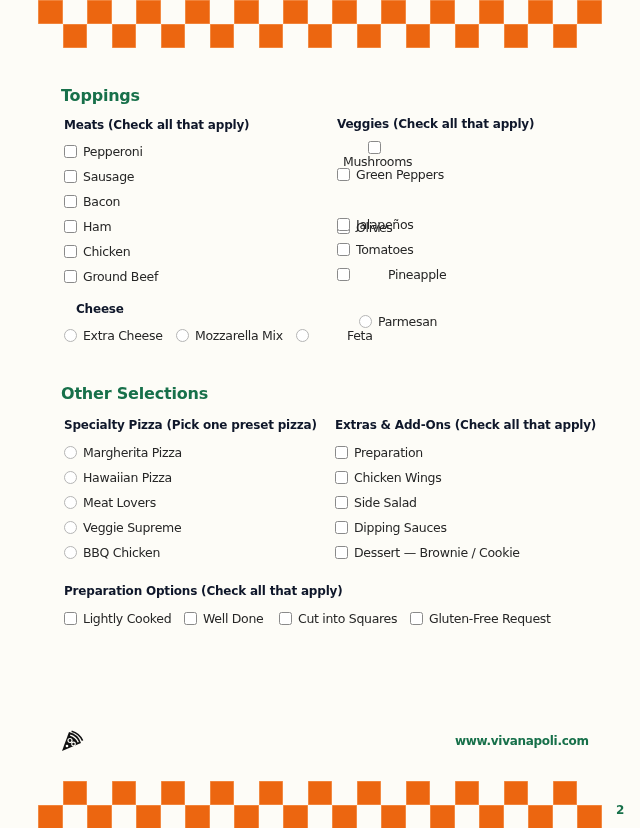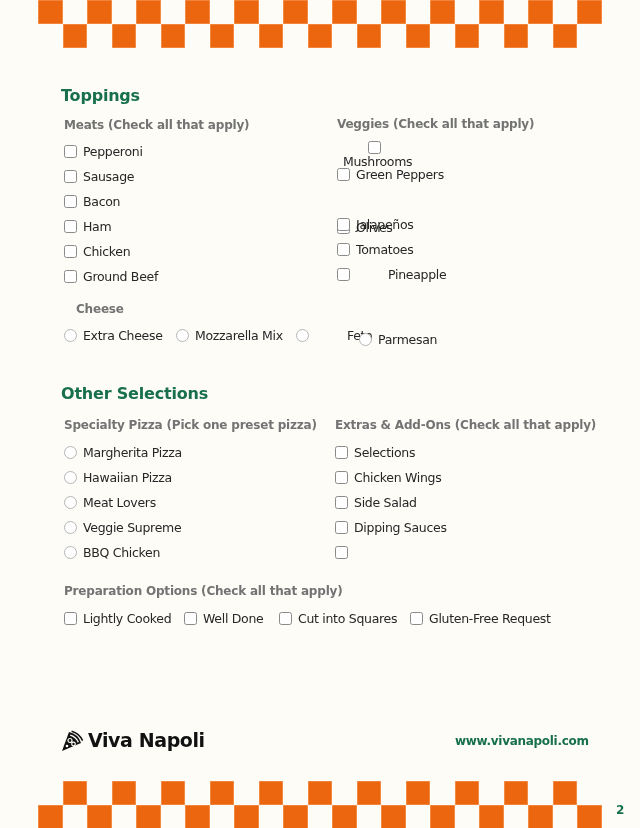--- a/index.html
+++ b/index.html
@@ -19,21 +19,21 @@
     }
     .section-title {
       position: absolute; left: 61px;
       font-family: "DejaVu Sans", sans-serif;
       font-weight: bold; font-size: 16px; color: #17704a;
       letter-spacing: -0.2px;
     }
     .group-title {
       position: absolute;
       font-family: "DejaVu Sans", sans-serif;
-      font-weight: bold; font-size: 12px; color: #737373;
+      font-weight: bold; font-size: 12px; color: #0f172a;
       letter-spacing: -0.2px;
     }
     .opt {
       position: absolute; display: flex; align-items: center;
       height: 16px; cursor: pointer;
     }
     .box {
       width: 13px; height: 13px; border: 1.2px solid #8a8a8a;
       border-radius: 2.5px; background: #fff; flex: none;
     }
@@ -154,21 +154,21 @@
     <span class="opt-label">Extra Cheese</span>
   </div>
 <div class="opt" style="left:176px;top:327px;">
     <span class="radio"></span>
     <span class="opt-label">Mozzarella Mix</span>
   </div>
 <div class="opt" style="left:296px;top:327px;gap:32px;">
     <span class="radio"></span>
     <span class="opt-label">Feta</span>
   </div>
-<div class="opt" style="left:359px;top:331px;">
+<div class="opt" style="left:359px;top:313px;">
     <span class="radio"></span>
     <span class="opt-label">Parmesan</span>
   </div>
 
 <div class="section-title" style="top:384px;">Other Selections</div>
 
 <div class="group-title" style="left:64px;top:418px;">Specialty Pizza (Pick one preset pizza)</div>
 <div class="opt" style="left:64px;top:444px;justify-content:space-between;">
     <span class="radio"></span>
     <span class="opt-label">Margherita Pizza</span>
@@ -186,36 +186,37 @@
     <span class="opt-label">Veggie Supreme</span>
   </div>
 <div class="opt" style="left:64px;top:544px;">
     <span class="radio"></span>
     <span class="opt-label">BBQ Chicken</span>
   </div>
 
 <div class="group-title" style="left:335px;top:418px;">Extras &amp; Add-Ons (Check all that apply)</div>
 <div class="opt" style="left:335px;top:444px;">
     <span class="box"></span>
-    <span class="opt-label">Selections</span>
+    <span class="opt-label">Preparation</span>
   </div>
 <div class="opt" style="left:335px;top:469px;">
     <span class="box"></span>
     <span class="opt-label">Chicken Wings</span>
   </div>
 <div class="opt" style="left:335px;top:494px;">
     <span class="box"></span>
     <span class="opt-label">Side Salad</span>
   </div>
 <div class="opt" style="left:335px;top:519px;">
     <span class="box"></span>
     <span class="opt-label">Dipping Sauces</span>
   </div>
 <div class="opt" style="left:335px;top:544px;">
     <span class="box"></span>
+    <span class="opt-label">Dessert — Brownie / Cookie</span>
   </div>
 
 <div class="group-title" style="left:64px;top:584px;">Preparation Options (Check all that apply)</div>
 <div class="opt" style="left:64px;top:610px;">
     <span class="box"></span>
     <span class="opt-label">Lightly Cooked</span>
   </div>
 <div class="opt" style="left:184px;top:610px;">
     <span class="box"></span>
     <span class="opt-label">Well Done</span>
@@ -233,21 +234,20 @@
   <span style="display:inline-block;width:24px;height:24px;">
     <svg width="24" height="24" viewBox="0 0 24 24">
       <path d="M2 23 L9 4 A16 16 0 0 1 21 15 Z" fill="#111"></path>
       <path d="M10.2 7.2 A12.5 12.5 0 0 1 18.3 14.2" stroke="#fdfcf7" stroke-width="1.4" fill="none"></path>
       <path d="M11.6 3.2 A17 17 0 0 1 22.6 12.6" stroke="#111" stroke-width="1.6" fill="none"></path>
       <circle cx="10" cy="12.5" r="2" fill="none" stroke="#fdfcf7" stroke-width="1.2"></circle>
       <circle cx="13.5" cy="16" r="1.8" fill="none" stroke="#fdfcf7" stroke-width="1.2"></circle>
       <circle cx="7" cy="18" r="1.3" fill="#fdfcf7"></circle>
     </svg>
   </span>
-  <span class="logo-text">Viva Napoli</span>
 </div>
 <div class="url">www.vivanapoli.com</div>
 
 <div class="checker" style="top:781px;">
   <div class="sq" style="left:62.5px;top:0"></div>
     <div class="sq" style="left:111.5px;top:0"></div>
   <div class="sq" style="left:160.5px;top:0"></div>
     <div class="sq" style="left:209.5px;top:0"></div>
   <div class="sq" style="left:258.5px;top:0"></div>
     <div class="sq" style="left:307.5px;top:0"></div>

